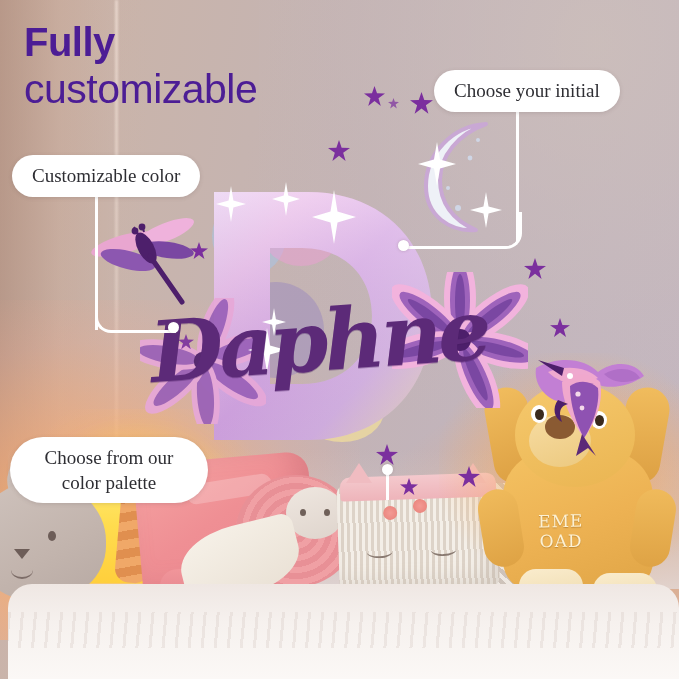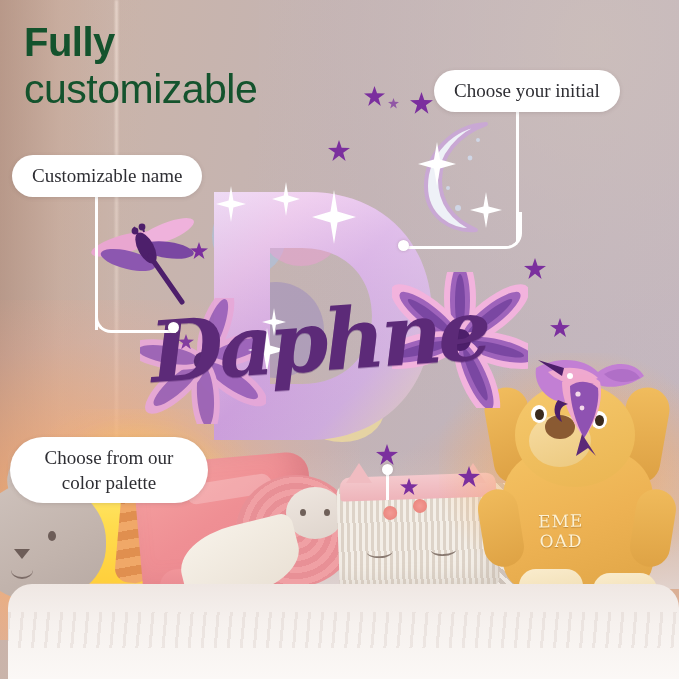--- a/index.html
+++ b/index.html
@@ -243,21 +243,21 @@
     font-family:Liberation Serif, serif;
     font-size:19px;line-height:24px;white-space:nowrap;
     box-shadow:0 1px 4px rgba(90,70,70,.18);
   }
   .pill.two-line{white-space:normal;text-align:center;line-height:25px;}
   .connector{position:absolute;border-color:#fff;border-style:solid;border-width:0;}
   .dot{position:absolute;width:11px;height:11px;border-radius:50%;background:#fff;box-shadow:0 0 3px rgba(120,100,100,.35);}
 
   
   .headline{
-    position:absolute;left:24px;top:20px;color:#14532d;
+    position:absolute;left:24px;top:20px;color:#4c1d95;
     font-family:"Liberation Sans",sans-serif;
   }
   .headline .l1{font-size:40px;line-height:44px;font-weight:bold;letter-spacing:-.5px;}
   .headline .l2{font-size:41px;line-height:46px;font-weight:300;letter-spacing:-.5px;margin-top:2px;}
 
   
   .swatches{position:absolute;left:57px;top:494px;width:150px;}
   .sw-row{display:flex;gap:9px;margin-bottom:8px;align-items:center;}
   .sw{width:28px;height:28px;border-radius:50%;box-shadow:0 0 0 2px rgba(255,255,255,.55);}
   .sw-more{
@@ -499,21 +499,21 @@
   <div class="connector" style="left:95px;top:300px;width:78px;height:30px;border-left-width:3px;border-bottom-width:3px;border-radius:0 0 0 16px;"></div>
   <div class="dot" style="left:168px;top:322px;"></div>
 
   <div class="connector" style="left:516px;top:110px;width:0;height:132px;border-left-width:3px;"></div>
   <div class="connector" style="left:404px;top:212px;width:115px;height:34px;border-right-width:3px;border-bottom-width:3px;border-radius:0 0 16px 0;"></div>
   <div class="dot" style="left:398px;top:240px;"></div>
 
   <div class="connector" style="left:386px;top:470px;width:0;height:30px;border-left-width:3px;"></div>
   <div class="dot" style="left:382px;top:464px;"></div>
 
-  <div class="pill" style="left:12px;top:155px;">Customizable name</div>
+  <div class="pill" style="left:12px;top:155px;">Customizable color</div>
 
   <div class="pill" style="left:434px;top:70px;">Choose your initial</div>
 
   <div class="pill two-line" style="left:10px;top:437px;width:170px;padding:8px 14px;">
     <span>Choose from our</span><br>
     <span>color palette</span>
   </div>
 
 
 

